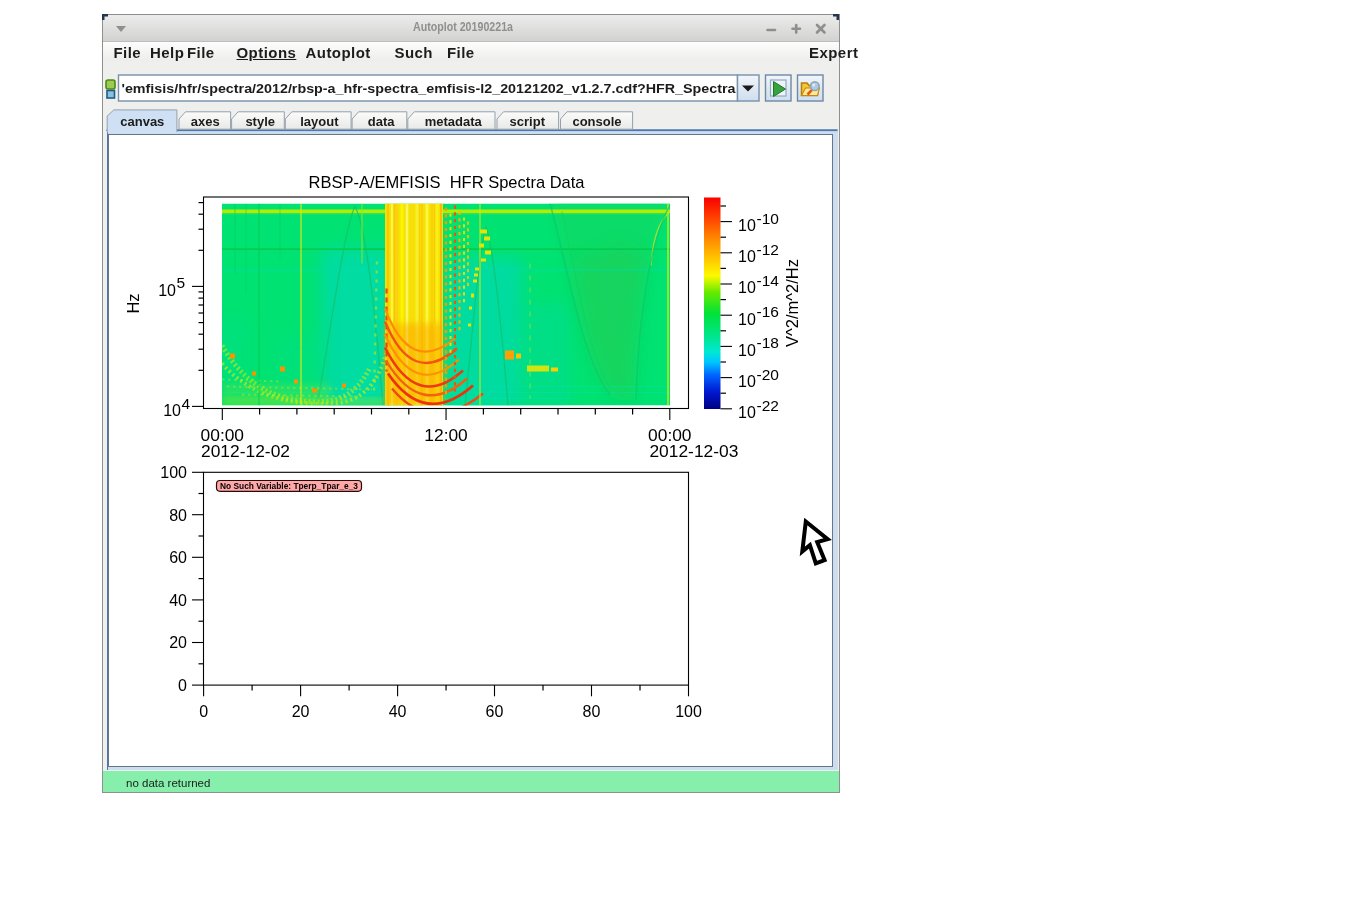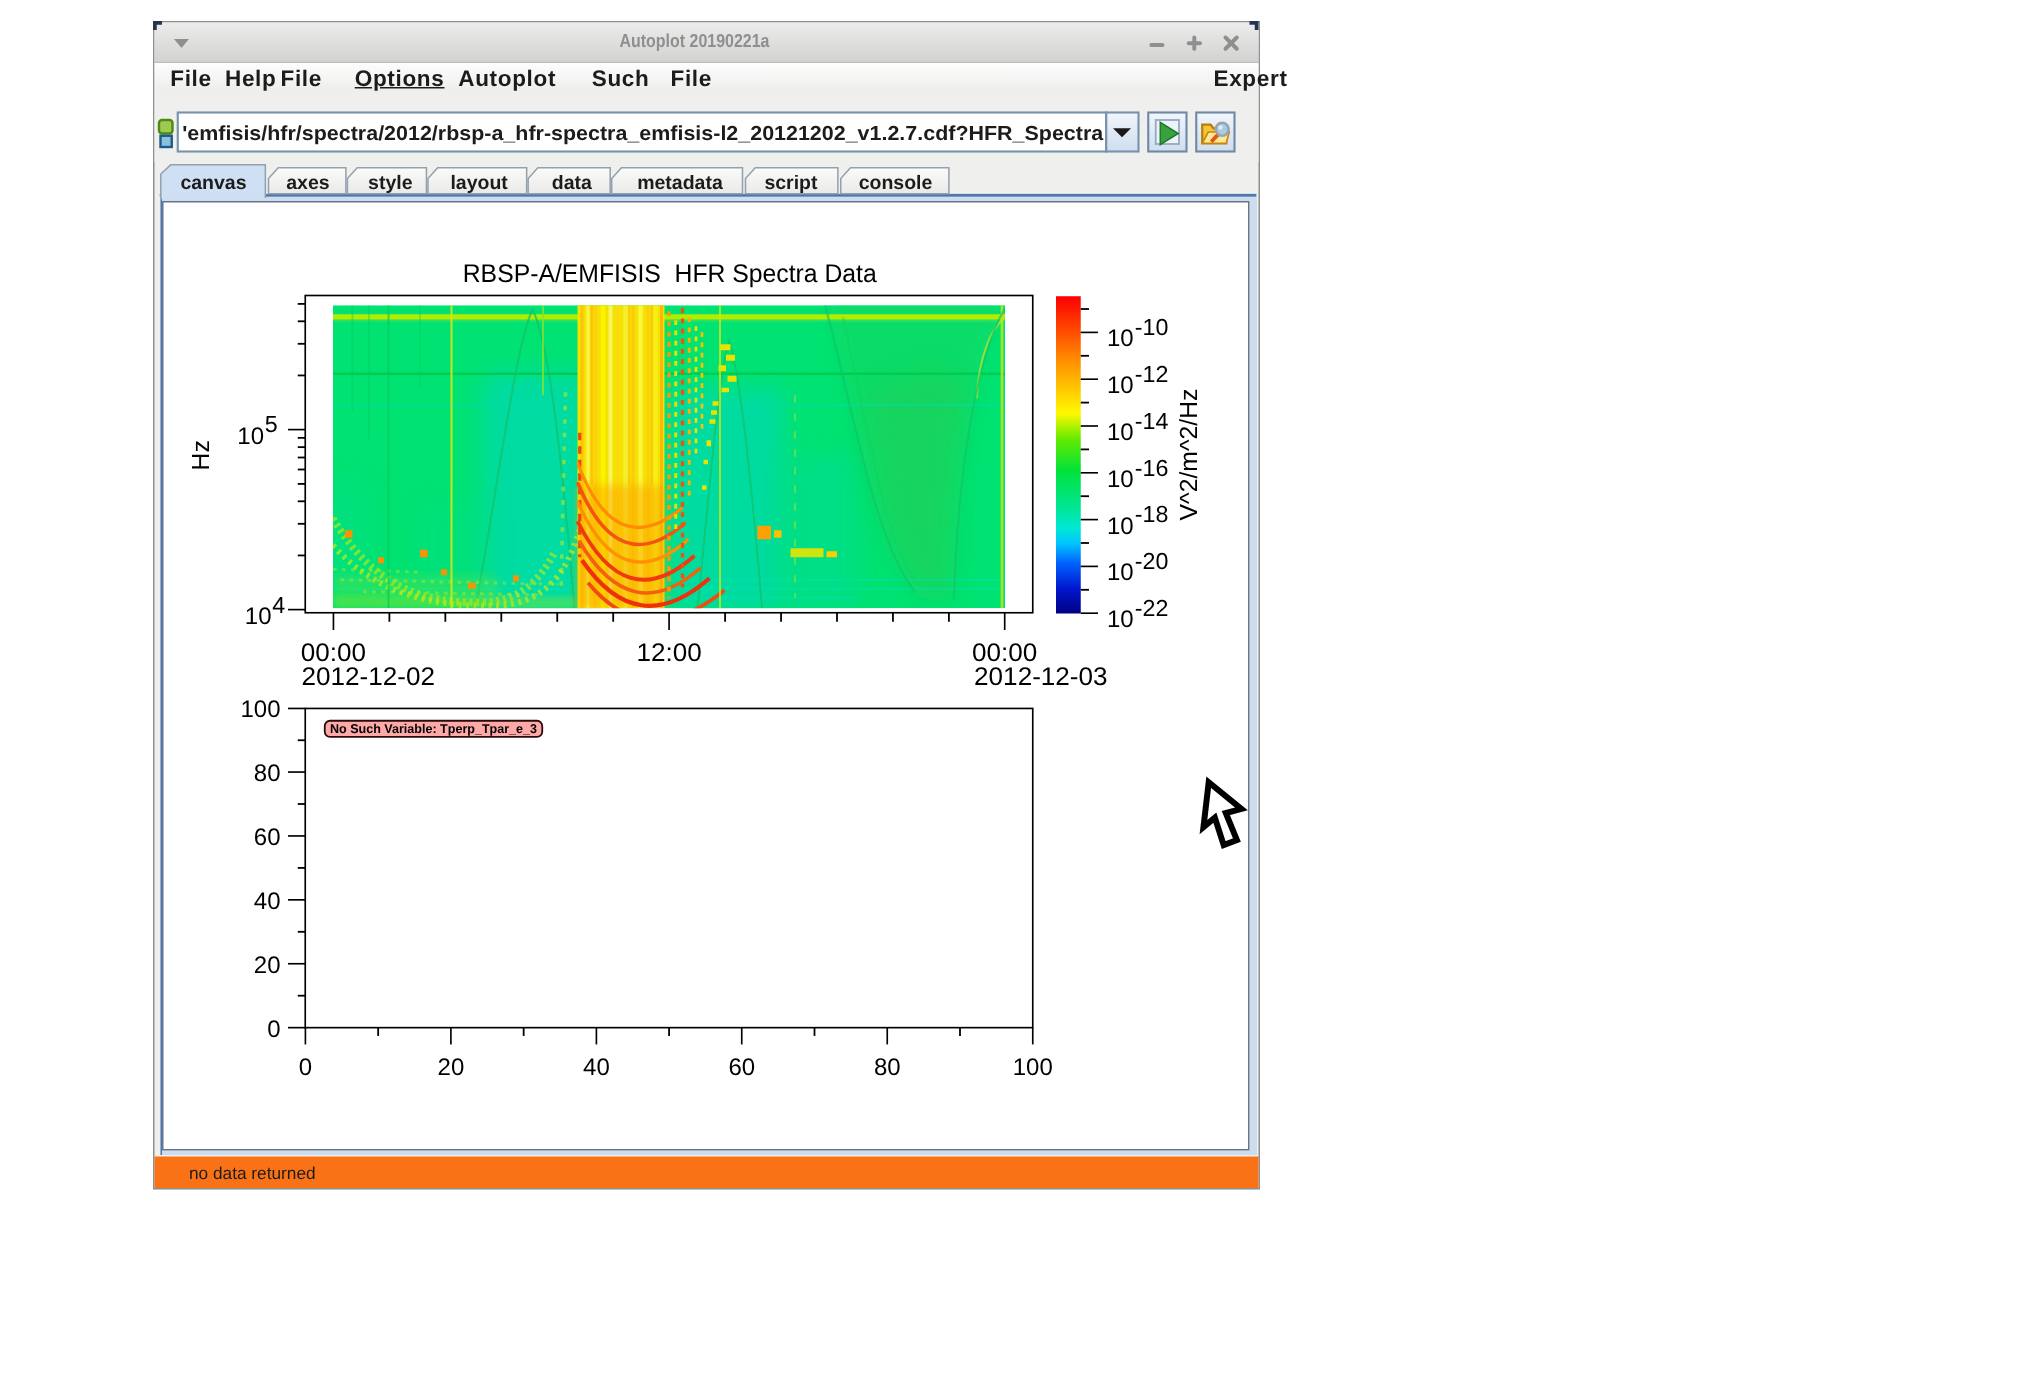--- a/index.html
+++ b/index.html
@@ -15,21 +15,21 @@
   border-left:5px solid transparent;border-right:5px solid transparent;
   border-top:6px solid #8f8f8f;}
 #menubar{position:absolute;left:0;top:27px;width:100%;height:19px;
   background:linear-gradient(#fdfdfd,#ededeb);}
 .mi{position:absolute;top:2px;font-weight:bold;font-size:15px;color:#1c1c1c;letter-spacing:0.45px;}
 #toolbar{position:absolute;left:0;top:46px;width:100%;height:47px;background:#efefed;}
 #tabpane{position:absolute;left:3.5px;top:113.5px;width:731px;height:641.5px;
   background:#ccddf0;border-left:1.5px solid #5077ad;box-sizing:border-box;}
 #canvas{position:absolute;left:4.5px;top:118.5px;width:723.5px;height:631px;
   background:#ffffff;border:1px solid #67748a;}
-#statusbar{position:absolute;left:0;top:755.5px;width:100%;height:21.5px;background:#f97316;}
+#statusbar{position:absolute;left:0;top:755.5px;width:100%;height:21.5px;background:#86efac;}
 #statustext{position:absolute;left:23px;top:6px;font-size:11.5px;color:#1c1c1c;}
 #ovl{position:absolute;left:0;top:0;width:1345px;height:916px;}
 </style>
 </head>
 <body>
 <div id="win">
   <div id="titlebar">
     <div id="tb-tri"></div>
     <div id="title"></div>
 

